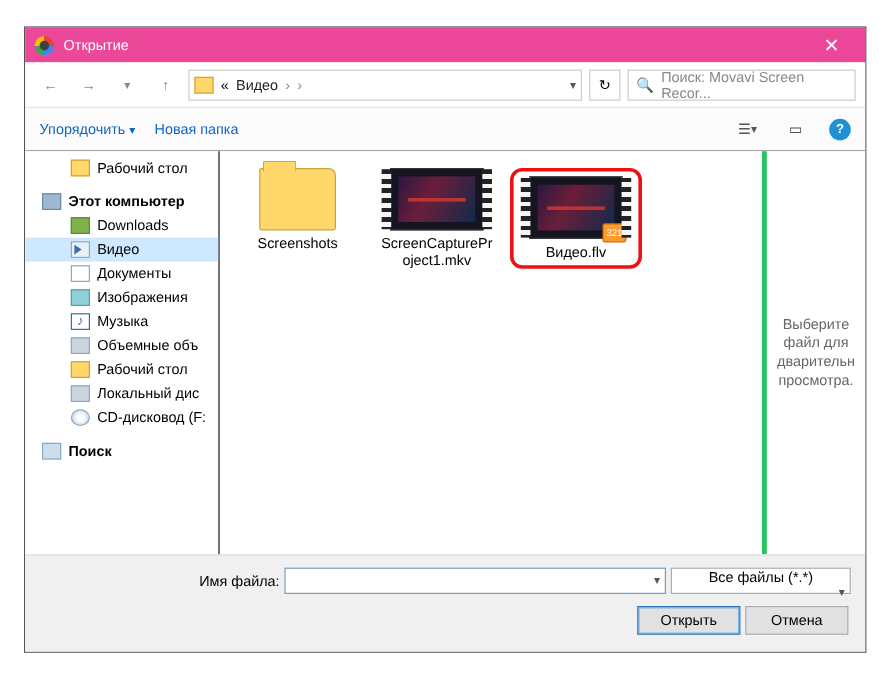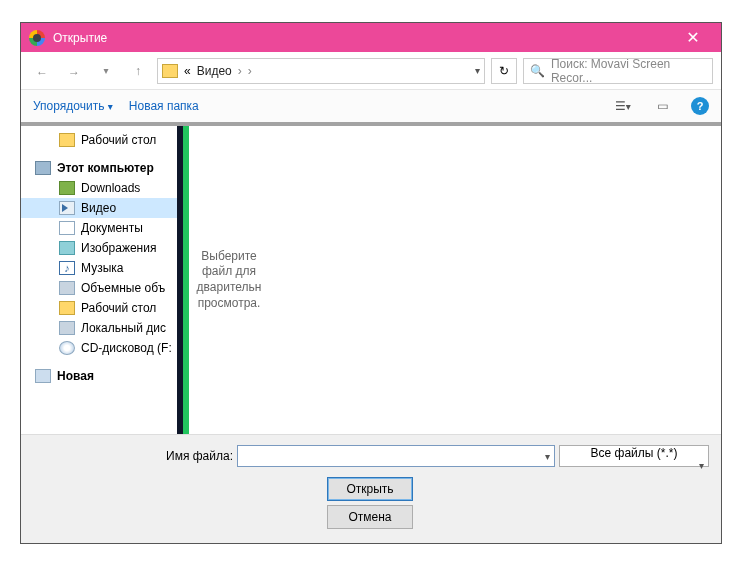--- a/index.html
+++ b/index.html
@@ -12,27 +12,27 @@
 .titlebar .close { width: 40px; text-align: center; font-size: 16px; }
 .navrow { height: 38px; background: #fff; border-bottom: 1px solid #e5e5e5; display: flex; align-items: center; padding: 0 8px; gap: 6px; }
 .navbtn { width: 26px; height: 26px; display: flex; align-items: center; justify-content: center; color: #888; border-radius: 2px; }
 .addressbar { flex: 1; height: 26px; border: 1px solid #ccc; display: flex; align-items: center; padding: 0 4px; gap: 6px; }
 .addressbar .folder-ic { width:16px; height:14px; background:#ffd76a; border:1px solid #caa63a; }
 .addressbar .crumb { color: #222; }
 .addressbar .sep { color: #888; }
 .addressbar .dd { margin-left: auto; color: #555; }
 .refresh { width: 26px; height: 26px; border: 1px solid #ccc; display:flex;align-items:center;justify-content:center; }
 .searchbox { width: 190px; height: 26px; border: 1px solid #ccc; display: flex; align-items: center; padding: 0 6px; gap: 6px; color: #888; }
-.toolbar { height: 36px; background:#fbfbfb; border-bottom: 4px solid #a3a3a3; display: flex; align-items: center; padding: 0 12px; gap: 16px; }
+.toolbar { height: 36px; background:#fbfbfb; border-bottom: 1px solid #a3a3a3; display: flex; align-items: center; padding: 0 12px; gap: 16px; }
 .toolbar .link { color: #1265c0; }
 .toolbar .spacer { flex:1; }
 .toolbar .iconbtn { width: 24px; height: 24px; display:flex;align-items:center;justify-content:center; color:#555; }
 .toolbar .help { width:18px;height:18px;border-radius:50%;background:#1e90d6;color:#fff;display:flex;align-items:center;justify-content:center;font-size:11px;font-weight:bold; }
 .body { flex:1; display:flex; background:#fff; }
-.tree { width: 162px; border-right: 6px solid #0f172a; overflow: hidden; padding: 4px 0; }
+.tree { width: 162px; border-right: 1px solid #0f172a; overflow: hidden; padding: 4px 0; }
 .tree-item { display:flex; align-items:center; gap:6px; padding: 2px 6px 2px 22px; height: 20px; white-space: nowrap; overflow:hidden; }
 .tree-item.lvl2 { padding-left: 38px; }
 .tree-item.lvl1 { padding-left: 14px; font-weight: bold; }
 .tree-item.sel { background:#cde8ff; }
 .tic { width:16px; height:14px; flex-shrink:0; }
 .tic.folder { background:#ffd76a; border:1px solid #caa63a; }
 .tic.pc { background:#9db9d1; border:1px solid #6a88a0; }
 .tic.dl { background:#7fb24a; border:1px solid #5a8a2e; }
 .tic.vid { background:#e8f0f7; border:1px solid #8fa9c0; position:relative; }
 .tic.vid::after{content:"";position:absolute;left:2px;top:2px;width:0;height:0;border-left:6px solid #3a6ea5;border-top:4px solid transparent;border-bottom:4px solid transparent;}
@@ -48,31 +48,31 @@
 .fileitem { width: 110px; display:flex; flex-direction:column; align-items:center; gap:4px; text-align:center; }
 .fileitem.hl { border:3px solid #e11; border-radius:10px; padding:4px 2px; }
 .thumb-folder { width:64px; height:52px; background:#ffd76a; border:1px solid #caa63a; border-radius:2px 6px 2px 2px; position:relative; }
 .thumb-folder::before{content:"";position:absolute;top:-7px;left:2px;width:26px;height:8px;background:#ffd76a;border:1px solid #caa63a;border-bottom:none;border-radius:2px 2px 0 0;}
 .thumb-video { width:78px; height:52px; background:#151522; position:relative; border:1px solid #333; }
 .thumb-video::before,.thumb-video::after{content:"";position:absolute;top:0;bottom:0;width:8px;background:repeating-linear-gradient(#222 0 4px,#f5f5f5 4px 8px);}
 .thumb-video::before{left:-8px;} .thumb-video::after{right:-8px;}
 .thumb-video .inner{position:absolute;inset:6px;background:linear-gradient(120deg,#2b1840,#6b1e3a 40%,#0f2a4a);}
 .thumb-video .bar{position:absolute;left:14px;right:14px;top:24px;height:3px;background:#b33;}
 .thumb-video .badge{position:absolute;right:-4px;bottom:-4px;width:20px;height:16px;background:#ff9a2e;border:1px solid #c06a10;border-radius:2px;font-size:8px;color:#fff;display:flex;align-items:center;justify-content:center;}
-.preview { width:86px; border-left:6px solid #22c55e; display:flex; align-items:center; justify-content:center; text-align:center; color:#666; padding: 0 4px; font-size:12px; line-height:1.3; }
+.preview { width:86px; border-left:4px solid #22c55e; display:flex; align-items:center; justify-content:center; text-align:center; color:#666; padding: 0 4px; font-size:12px; line-height:1.3; }
 .footer { background:#f0f0f0; border-top:1px solid #ddd; padding: 10px 12px 14px; display:flex; flex-direction:column; gap:10px; }
 .row { display:flex; align-items:center; gap:4px; }
 .row .lbl { width: 200px; text-align:right; }
 .combo { height:22px; border:1px solid #7a9ac0; background:#fff; display:flex; align-items:center; padding:0 4px; }
 .combo .dd { margin-left:auto; color:#555; }
 .fname { flex:1; }
 .filter { width:150px; border-color:#adadad;flex-direction:column; }
 .btn { width:86px; height:24px; border:1px solid #adadad; background:#e1e1e1; display:flex; align-items:center; justify-content:center; }
 .btn.primary { border-color:#2e77bb; box-shadow: inset 0 0 0 1px #7ab6e8; }
-.btnrow { justify-content:flex-end; padding-right: 2px; flex-direction: column; }
+.btnrow { justify-content:flex-end; padding-right: 2px; }
 .chev{font-size:10px;}
 </style>
 </head>
 <body>
 
 <div class="frame">
 
   <div class="titlebar">
     <div class="app-icon"></div>
     <div class="title">Открытие</div>
@@ -151,25 +151,47 @@
           <span class="tic disk"></span>
           <span>Локальный дис</span>
         </div>
       <div class="tree-item lvl2">
           <span class="tic cd"></span>
           <span>CD-дисковод (F:</span>
         </div>
       <div style="height:8px"></div>
       <div class="tree-item lvl1">
           <span class="tic net"></span>
-          <span>Новая</span>
+          <span>Поиск</span>
         </div>
     </div>
 
     <div class="content">
+      <div class="files">
+        <div class="fileitem">
+          <div class="thumb-folder"></div>
+          <span>Screenshots</span>
+        </div>
+        <div class="fileitem">
+          <div class="thumb-video">
+              <div class="inner"></div>
+              <div class="bar"></div>
+            </div>
+          <span style="white-space:pre-line">ScreenCapturePr
+oject1.mkv</span>
+        </div>
+        <div class="fileitem hl">
+          <div class="thumb-video">
+              <div class="inner"></div>
+              <div class="bar"></div>
+              <div class="badge">321</div>
+            </div>
+          <span>Видео.flv</span>
+        </div>
+      </div>
       <div class="preview">
         <span>Выберите файл для дварительн просмотра.</span>
       </div>
     </div>
   </div>
 
   <div class="footer">
     <div class="row">
       <span class="lbl">Имя файла:</span>
       <div class="combo fname">

